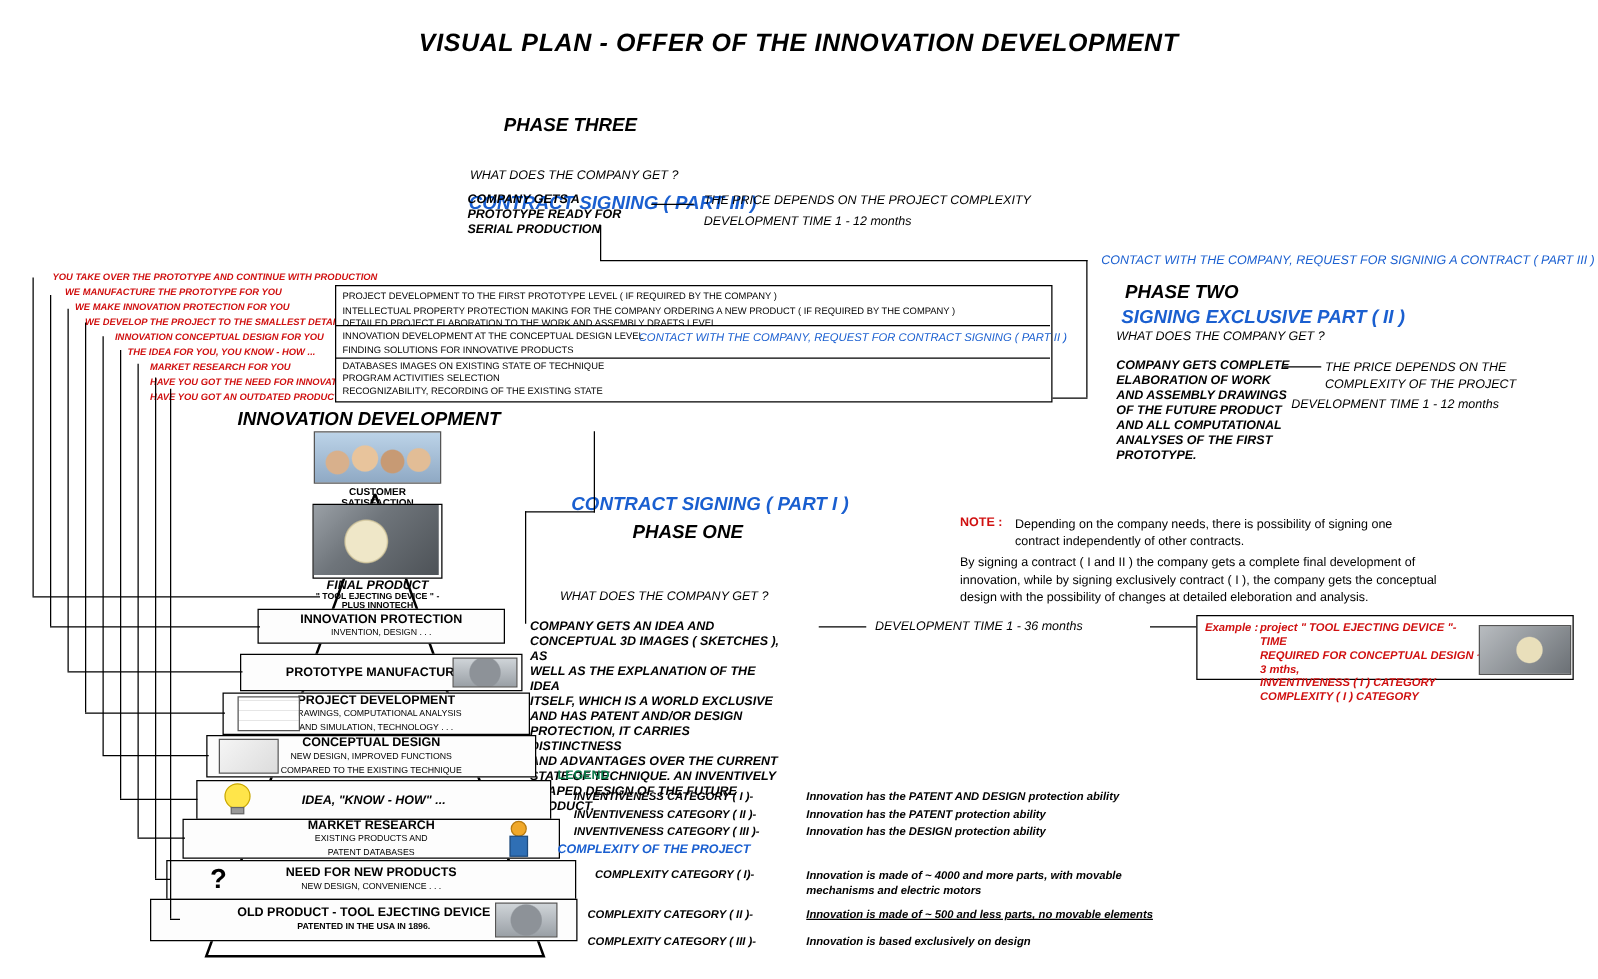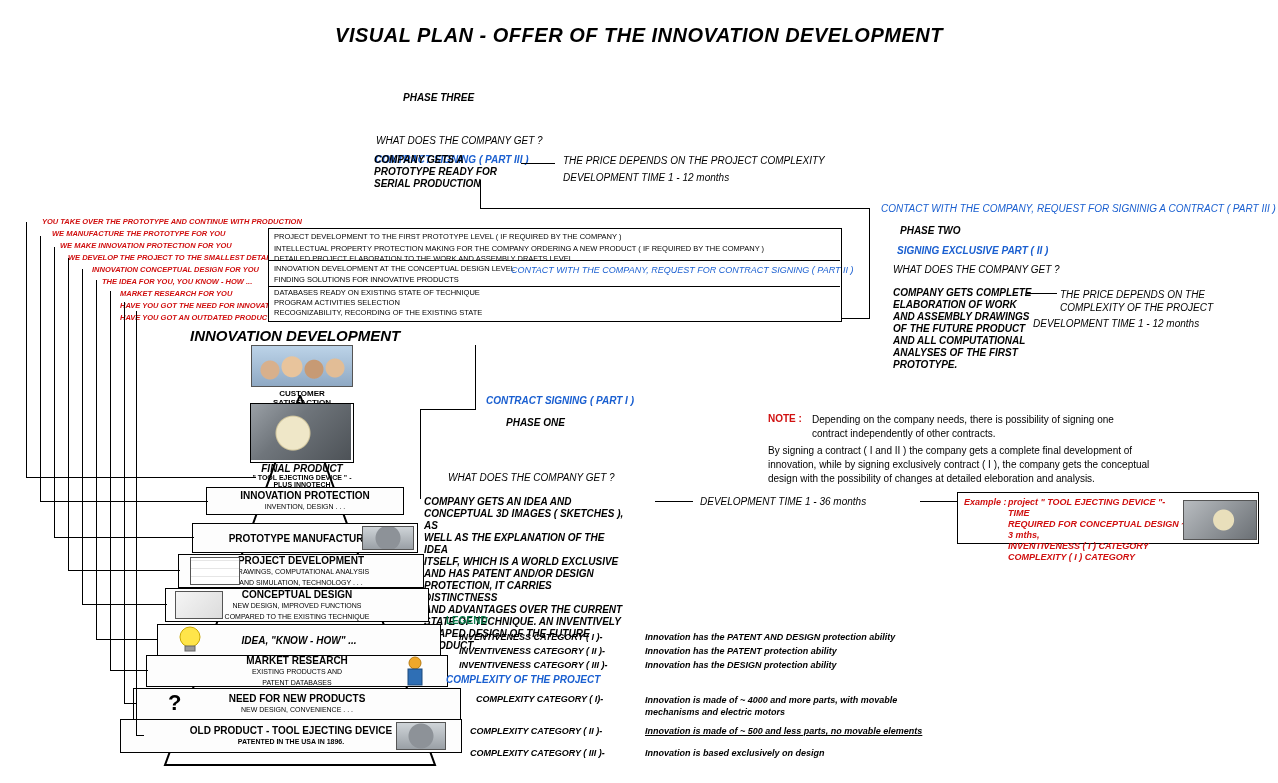--- a/index.html
+++ b/index.html
@@ -18,21 +18,21 @@
   }
   .it{font-style:italic;}
   .b{font-weight:bold;}
   .blue{color:#1a5fd0;}
   .red{color:#d01010;}
   .green{color:#0a7a4a;}
   .tiny{font-size:7.5px;}
   .s8{font-size:8px;}
   .s9{font-size:9px;}
   .s10{font-size:10px;}
-  .s11{font-size:10px;}
+  .s11{font-size:15px;}
   .s15{font-size:15px;}
   .line{background:#000;position:absolute;}
   .hline{height:1px;}
   .vline{width:1px;}
   .box{border:1px solid #000;background:#fff;position:absolute;}
   .lh14{line-height:14px;}
   .lh12{line-height:12px;}
   .lh11{line-height:11px;}
 
   
@@ -118,32 +118,32 @@
 </div>
 
 <div class="box" style="left:268px;top:228px;width:572px;height:92px;"></div>
 <div class="line hline" style="left:268px;top:260px;width:572px;"></div>
 <div class="line hline" style="left:268px;top:286px;width:572px;"></div>
 <div class="abs tiny" style="left:274px;top:232px;">PROJECT DEVELOPMENT TO THE FIRST PROTOTYPE LEVEL ( IF REQUIRED BY THE COMPANY )</div>
 <div class="abs tiny" style="left:274px;top:244px;">INTELLECTUAL PROPERTY PROTECTION MAKING FOR THE COMPANY ORDERING A NEW PRODUCT ( IF REQUIRED BY THE COMPANY )</div>
 <div class="abs tiny" style="left:274px;top:254px;">DETAILED PROJECT ELABORATION TO THE WORK AND ASSEMBLY DRAFTS LEVEL ...</div>
 <div class="abs tiny" style="left:274px;top:264px;">INNOVATION DEVELOPMENT AT THE CONCEPTUAL DESIGN LEVEL</div>
 <div class="abs tiny" style="left:274px;top:275px;">FINDING SOLUTIONS FOR INNOVATIVE PRODUCTS</div>
-<div class="abs tiny" style="left:274px;top:288px;">DATABASES READY ON EXISTING STATE OF TECHNIQUE</div>
+<div class="abs tiny" style="left:274px;top:288px;">DATABASES IMAGES ON EXISTING STATE OF TECHNIQUE</div>
 <div class="abs tiny" style="left:274px;top:298px;">PROGRAM ACTIVITIES SELECTION</div>
 <div class="abs tiny" style="left:274px;top:308px;">RECOGNIZABILITY, RECORDING OF THE EXISTING STATE</div>
 <div class="abs s9 blue it" style="left:511px;top:265px;">CONTACT WITH THE COMPANY, REQUEST FOR CONTRACT SIGNING ( PART  II )</div>
 
 <div class="abs it b s15" style="left:190px;top:327px;">INNOVATION DEVELOPMENT</div>
 
 <div class="photo ph-people" style="left:251px;top:345px;width:100px;height:40px;"></div>
 <div class="abs b s8" style="left:251px;top:389px;width:102px;text-align:center;">CUSTOMER SATISFACTION</div>
 
 <div class="abs b it s11" style="left:506px;top:376px;margin-top:41px;">PHASE ONE</div>
-<div class="abs b it s11 blue" style="left:486px;top:395px;">CONTRACT SIGNING ( PART I )</div>
+<div class="abs b it s11 blue" style="left:457px;top:395px;">CONTRACT SIGNING ( PART I )</div>
 <div class="line vline" style="left:475px;top:345px;height:65px;"></div>
 <div class="line hline" style="left:420px;top:409px;width:56px;"></div>
 <div class="line vline" style="left:420px;top:409px;height:90px;"></div>
 
 <div class="abs it s10" style="left:448px;top:472px;">WHAT DOES THE COMPANY GET ?</div>
 <div class="abs b it s10 lh12" style="left:424px;top:496px;width:200px;white-space:pre-line;">COMPANY GETS AN IDEA AND
 CONCEPTUAL 3D IMAGES ( SKETCHES ), AS
 WELL AS THE EXPLANATION OF THE IDEA
 ITSELF, WHICH IS A WORLD EXCLUSIVE
 AND HAS PATENT AND/OR DESIGN

